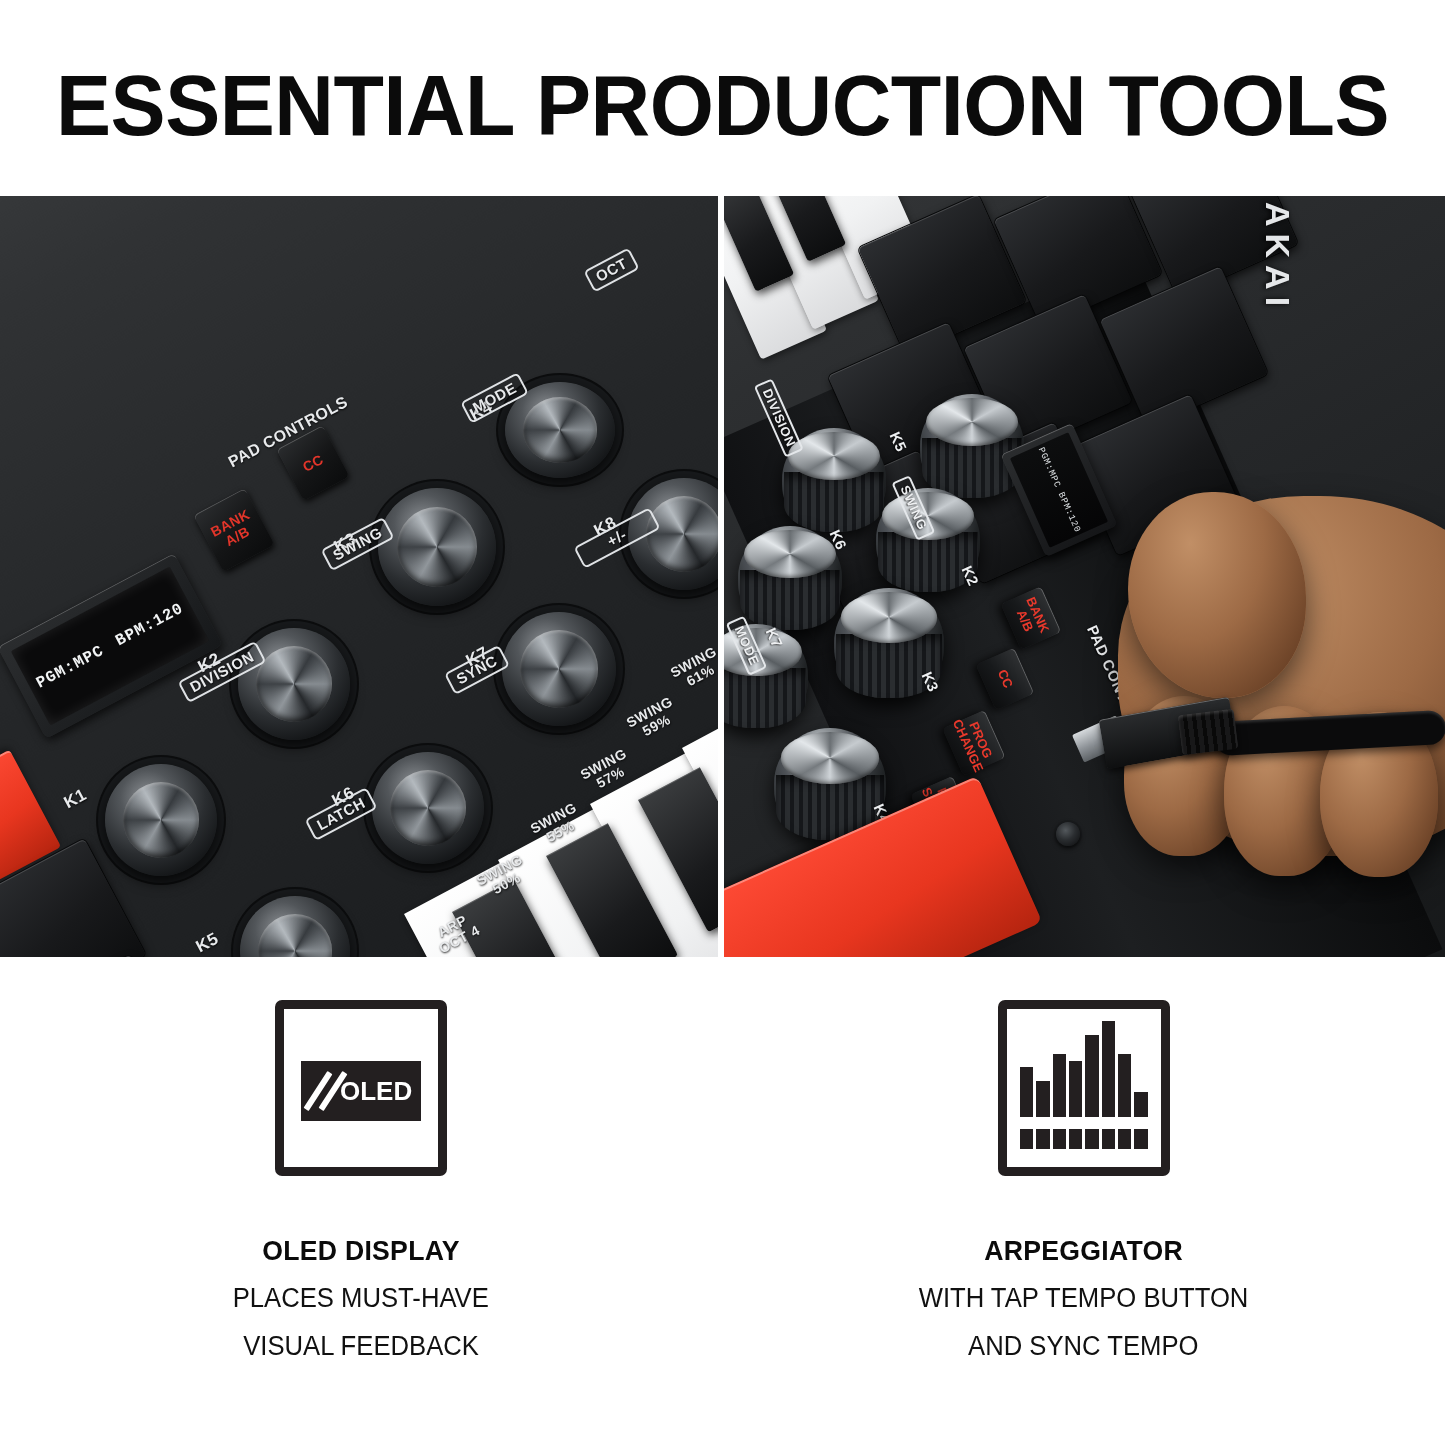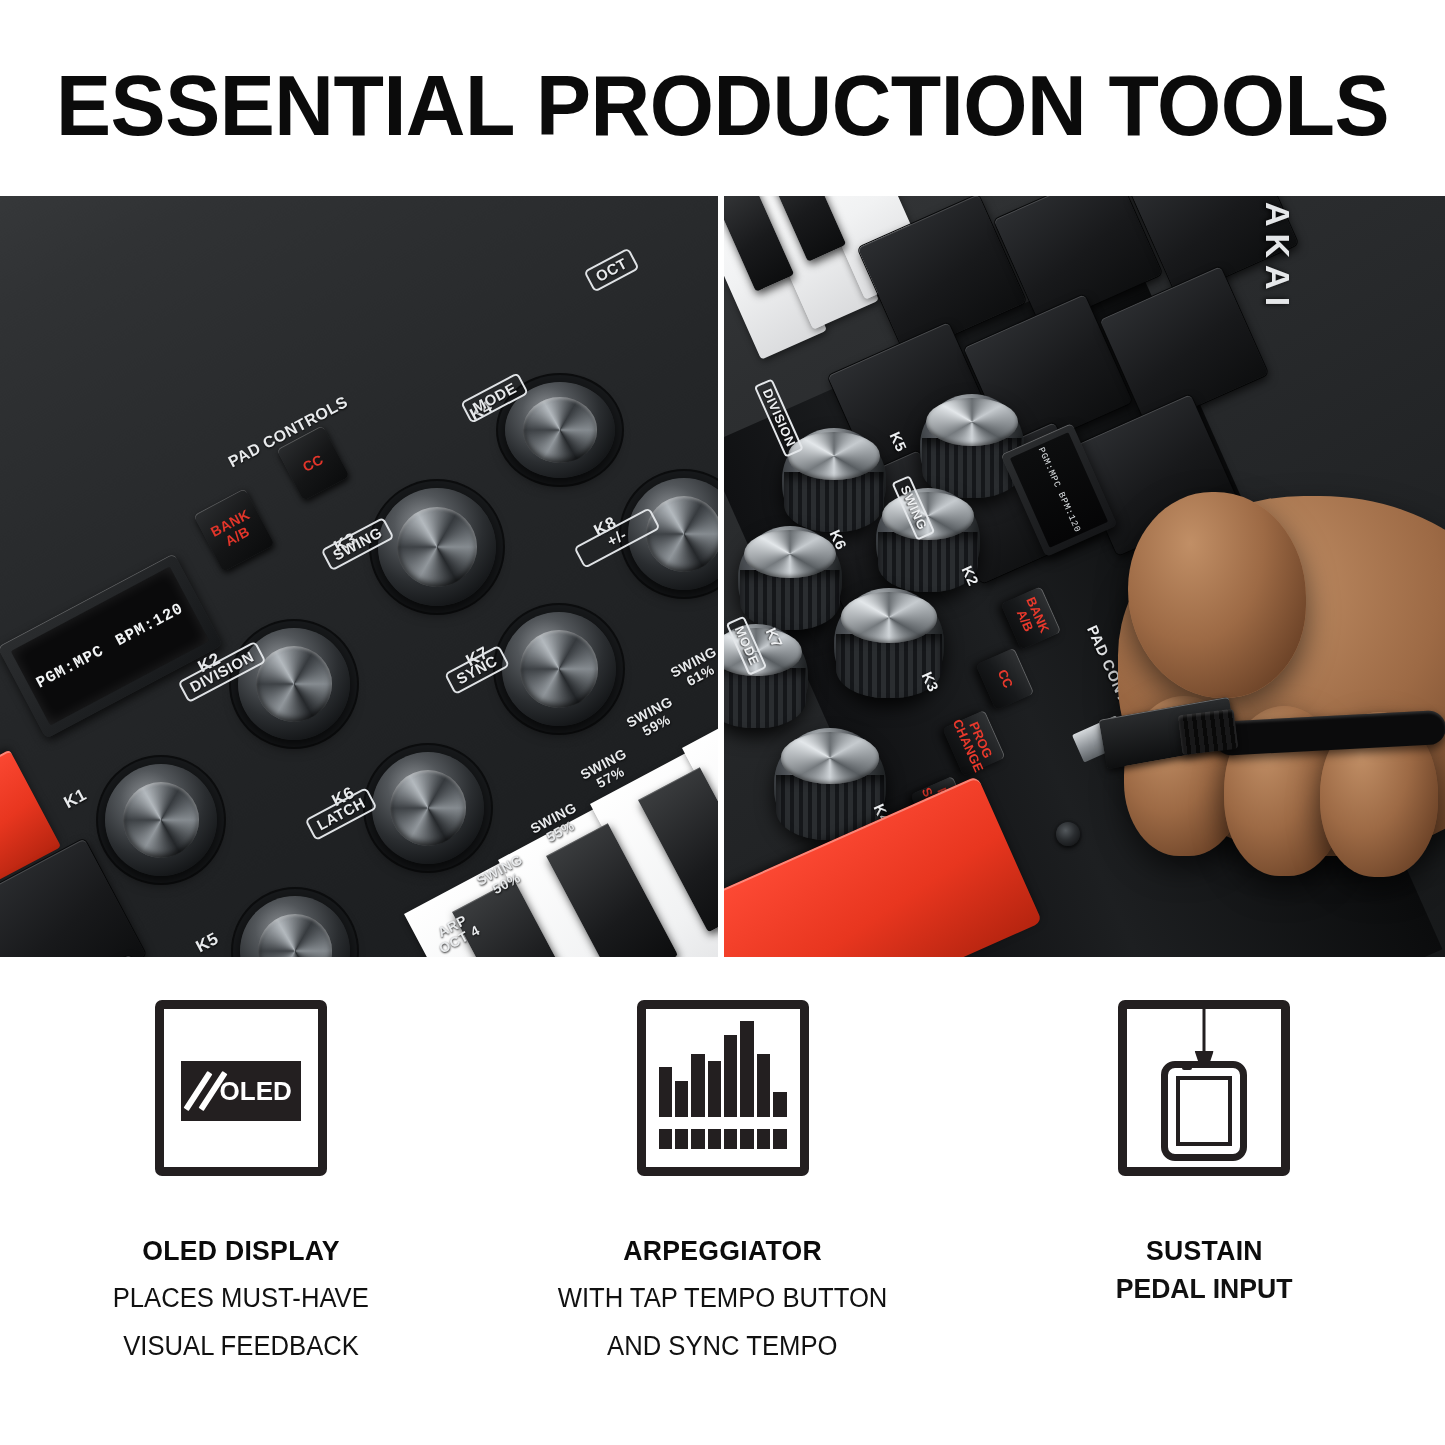--- a/index.html
+++ b/index.html
@@ -499,29 +499,15 @@
             <i></i>
               <i></i>
           </div>
         </div>
       </div>
       <div class="f-title">ARPEGGIATOR</div>
       <div class="f-sub">WITH TAP TEMPO BUTTON</div>
       <div class="f-sub">AND SYNC TEMPO</div>
     </div>
 
-    <div class="feature">
-      <div class="icon-box">
-        <div class="pedal-icon">
-          <span class="pedal-cord"></span>
-          <span class="pedal-plug"></span>
-          <span class="pedal-body">
-            <span class="pedal-nub"></span>
-            <span class="pedal-inner"></span>
-          </span>
-        </div>
-      </div>
-      <div class="f-title">SUSTAIN</div>
-      <div class="f-sub bold">PEDAL INPUT</div>
-    </div>
 
   </div>
 </div>
 
 </body></html>

